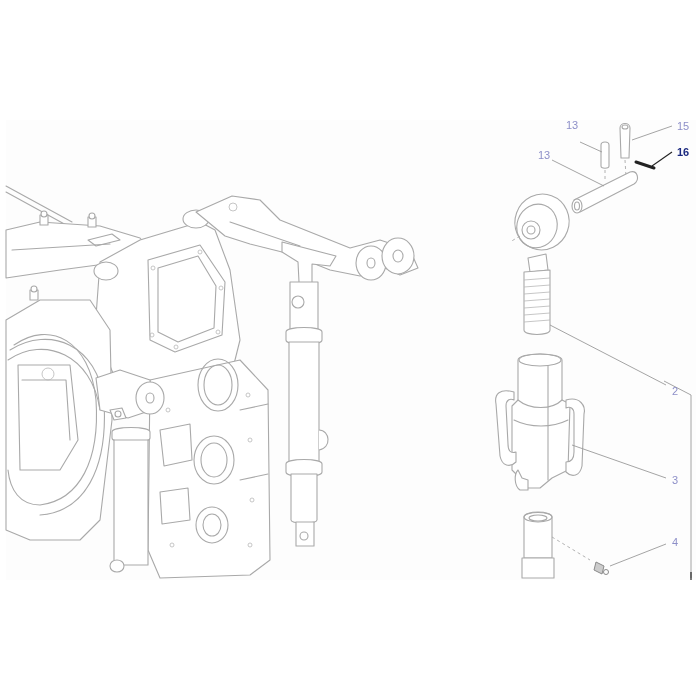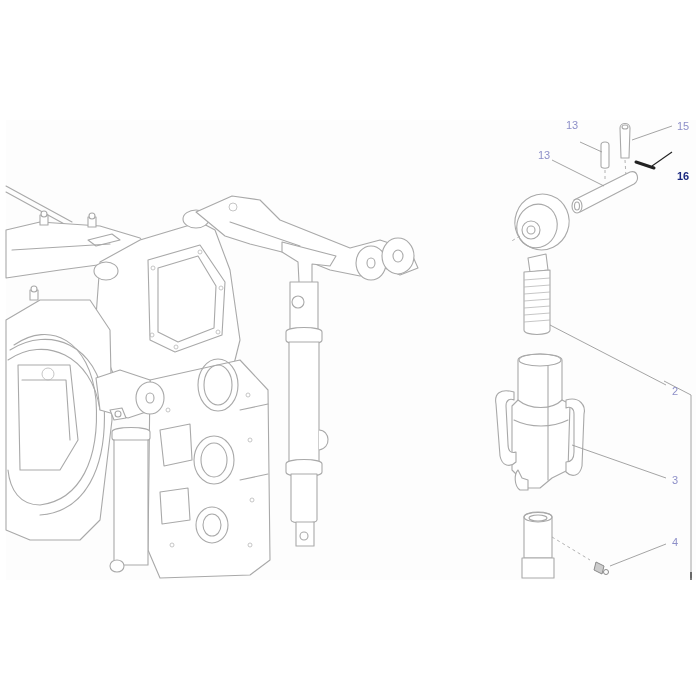--- a/index.html
+++ b/index.html
@@ -7,21 +7,21 @@
   #canvas { position: absolute; left: 0; top: 0; width: 700px; height: 700px; background: #ffffff; }
   #sheet { position: absolute; left: 6px; top: 120px; width: 690px; height: 460px; background: #fdfdfd; }
   svg { position: absolute; left: 0; top: 0; }
   .ln { fill: none; stroke: #a9a9a9; stroke-width: 1.1; stroke-linejoin: round; stroke-linecap: round; }
   .ln2 { fill: #ffffff; stroke: #a9a9a9; stroke-width: 1.1; stroke-linejoin: round; }
   .thin { fill: none; stroke: #b8b8b8; stroke-width: 0.8; }
   .dash { fill: none; stroke: #a9a9a9; stroke-width: 0.9; stroke-dasharray: 3 3; }
   .leader { fill: none; stroke: #9a9a9a; stroke-width: 0.9; }
   .leader-hl { fill: none; stroke: #222; stroke-width: 1.1; }
   .callout { position: absolute; font-size: 11px; color: #8d8fc8; line-height: 1; }
-  .callout.hl { color: #1c2a80; font-weight: bold; margin-top: 24px; }
+  .callout.hl { color: #1c2a80; font-weight: bold; }
 </style>
 </head>
 <body>
 
 <div id="canvas">
   <div id="sheet"></div>
 
   <svg width="700" height="700" viewBox="0 0 700 700">
 
     <g>

